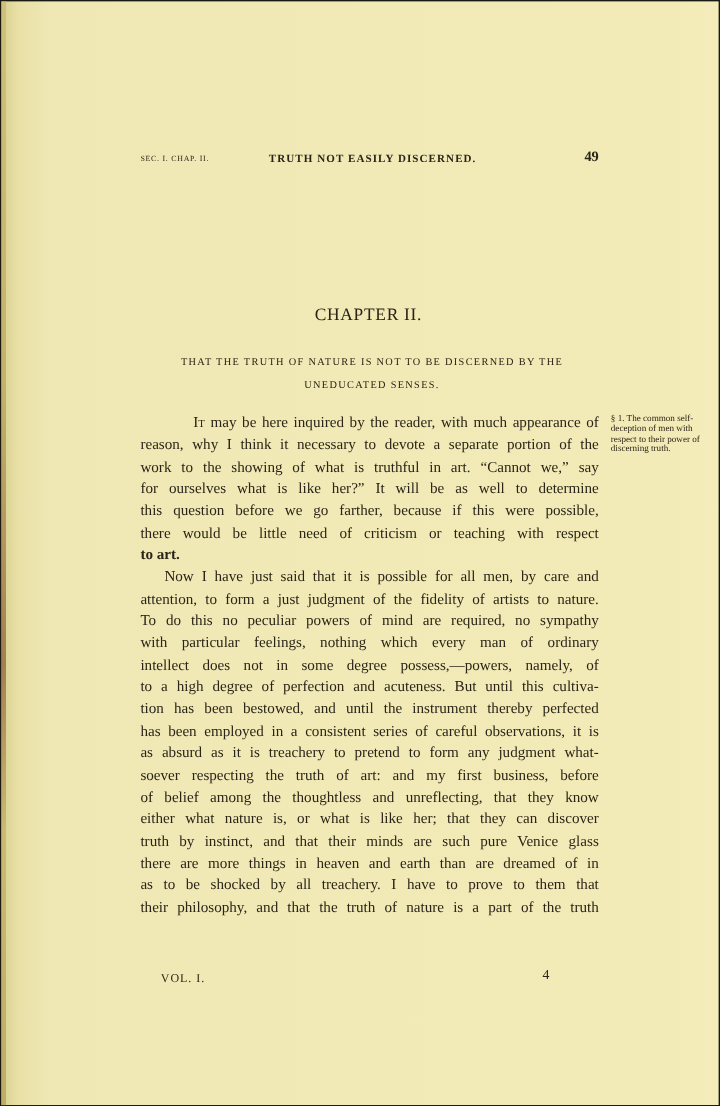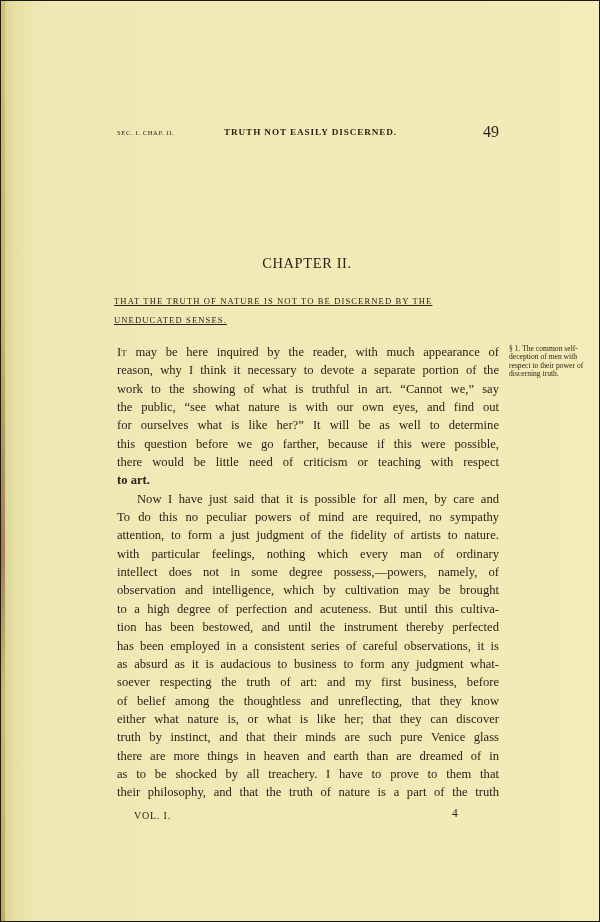--- a/index.html
+++ b/index.html
@@ -26,39 +26,40 @@
     .rh-sec {
       position: absolute; left: 0; top: 5px;
       font-size: 6.6px; letter-spacing: 0.6px; text-transform: uppercase;
     }
     .rh-title {
       position: absolute; left: 107px; top: 3px;
       font-size: 9.2px; letter-spacing: 0.9px; text-transform: uppercase; font-weight: bold;
     }
     .rh-page {
       position: absolute; right: 4px; top: -1px;
-      font-size: 16px;
+      font-size: 12px;
+      font-weight: bold;
     }
     .chapter-title {
       position: absolute; top: 254px; left: 0; width: 600px; text-align: center;
       font-size: 14.5px; letter-spacing: 0.6px; padding-left: 12px; box-sizing: border-box;
     }
     .chapter-subtitle {
-      position: absolute; top: 291px; left: 113px; width: 392px; 
-      font-size: 8.6px; letter-spacing: 1.1px; text-transform: uppercase; line-height: 19px; text-decoration: underline;
+      position: absolute; top: 291px; left: 113px; width: 392px; text-align: center;
+      font-size: 8.6px; letter-spacing: 1.1px; text-transform: uppercase; line-height: 19px;
     }
     .body-text {
       position: absolute; top: 342px; left: 116px; width: 382px;
       font-size: 12.6px; line-height: 18.35px; text-align: justify;
       hyphens: manual;
     }
     .body-text p { margin: 0; }
     .line { display: block; text-align: justify; text-align-last: justify; white-space: nowrap; }
     .line.last { text-align-last: left; font-weight: bold; }
-    .small-caps { font-variant: small-caps; }
+    .small-caps { font-variant: small-caps; margin-left: 44px; }
     .sidenote {
       position: absolute; top: 344px; left: 508px; width: 90px;
       font-size: 7.6px; line-height: 8.4px; color: #2a2418;
     }
     .foot-vol {
       position: absolute; top: 809px; left: 133px;
       font-size: 10px; letter-spacing: 0.8px; text-transform: uppercase;
     }
     .foot-sig {
       position: absolute; top: 806px; left: 451px;
@@ -83,37 +84,35 @@
     <div>UNEDUCATED SENSES.</div>
   </div>
 
   <div class="sidenote">§ 1. The common self-deception of men with respect to their power of discerning truth.</div>
 
   <div class="body-text">
     <p>
       <span class="line"><span class="small-caps">It</span><span> may be here inquired by the reader, with much appearance of</span></span>
       <span class="line">reason, why I think it necessary to devote a separate portion of the</span>
       <span class="line">work to the showing of what is truthful in art.  “Cannot we,” say</span>
-      <span class="line">the public, “see what nature is with our own eyes, and find out</span>
       <span class="line">for ourselves what is like her?”  It will be as well to determine</span>
       <span class="line">this question before we go farther, because if this were possible,</span>
       <span class="line">there would be little need of criticism or teaching with respect</span>
       <span class="line last">to art.</span>
     </p>
     <p>
       <span class="line" style="padding-left:20px">Now I have just said that it is possible for all men, by care and</span>
+      <span class="line">attention, to form a just judgment of the fidelity of artists to nature.</span>
       <span class="line">To do this no peculiar powers of mind are required, no sympathy</span>
-      <span class="line">attention, to form a just judgment of the fidelity of artists to nature.</span>
       <span class="line">with particular feelings, nothing which every man of ordinary</span>
       <span class="line">intellect does not in some degree possess,—powers, namely, of</span>
-      <span class="line">observation and intelligence, which by cultivation may be brought</span>
       <span class="line">to a high degree of perfection and acuteness.  But until this cultiva-</span>
       <span class="line">tion has been bestowed, and until the instrument thereby perfected</span>
       <span class="line">has been employed in a consistent series of careful observations, it is</span>
-      <span class="line">as absurd as it is audacious to business to form any judgment what-</span>
+      <span class="line">as absurd as it is treachery to pretend to form any judgment what-</span>
       <span class="line">soever respecting the truth of art: and my first business, before</span>
       <span class="line">of belief among the thoughtless and unreflecting, that they know</span>
       <span class="line">either what nature is, or what is like her; that they can discover</span>
       <span class="line">truth by instinct, and that their minds are such pure Venice glass</span>
       <span class="line">there are more things in heaven and earth than are dreamed of in</span>
       <span class="line">as to be shocked by all treachery.  I have to prove to them that</span>
       <span class="line">their philosophy, and that the truth of nature is a part of the truth</span>
     </p>
   </div>
 

